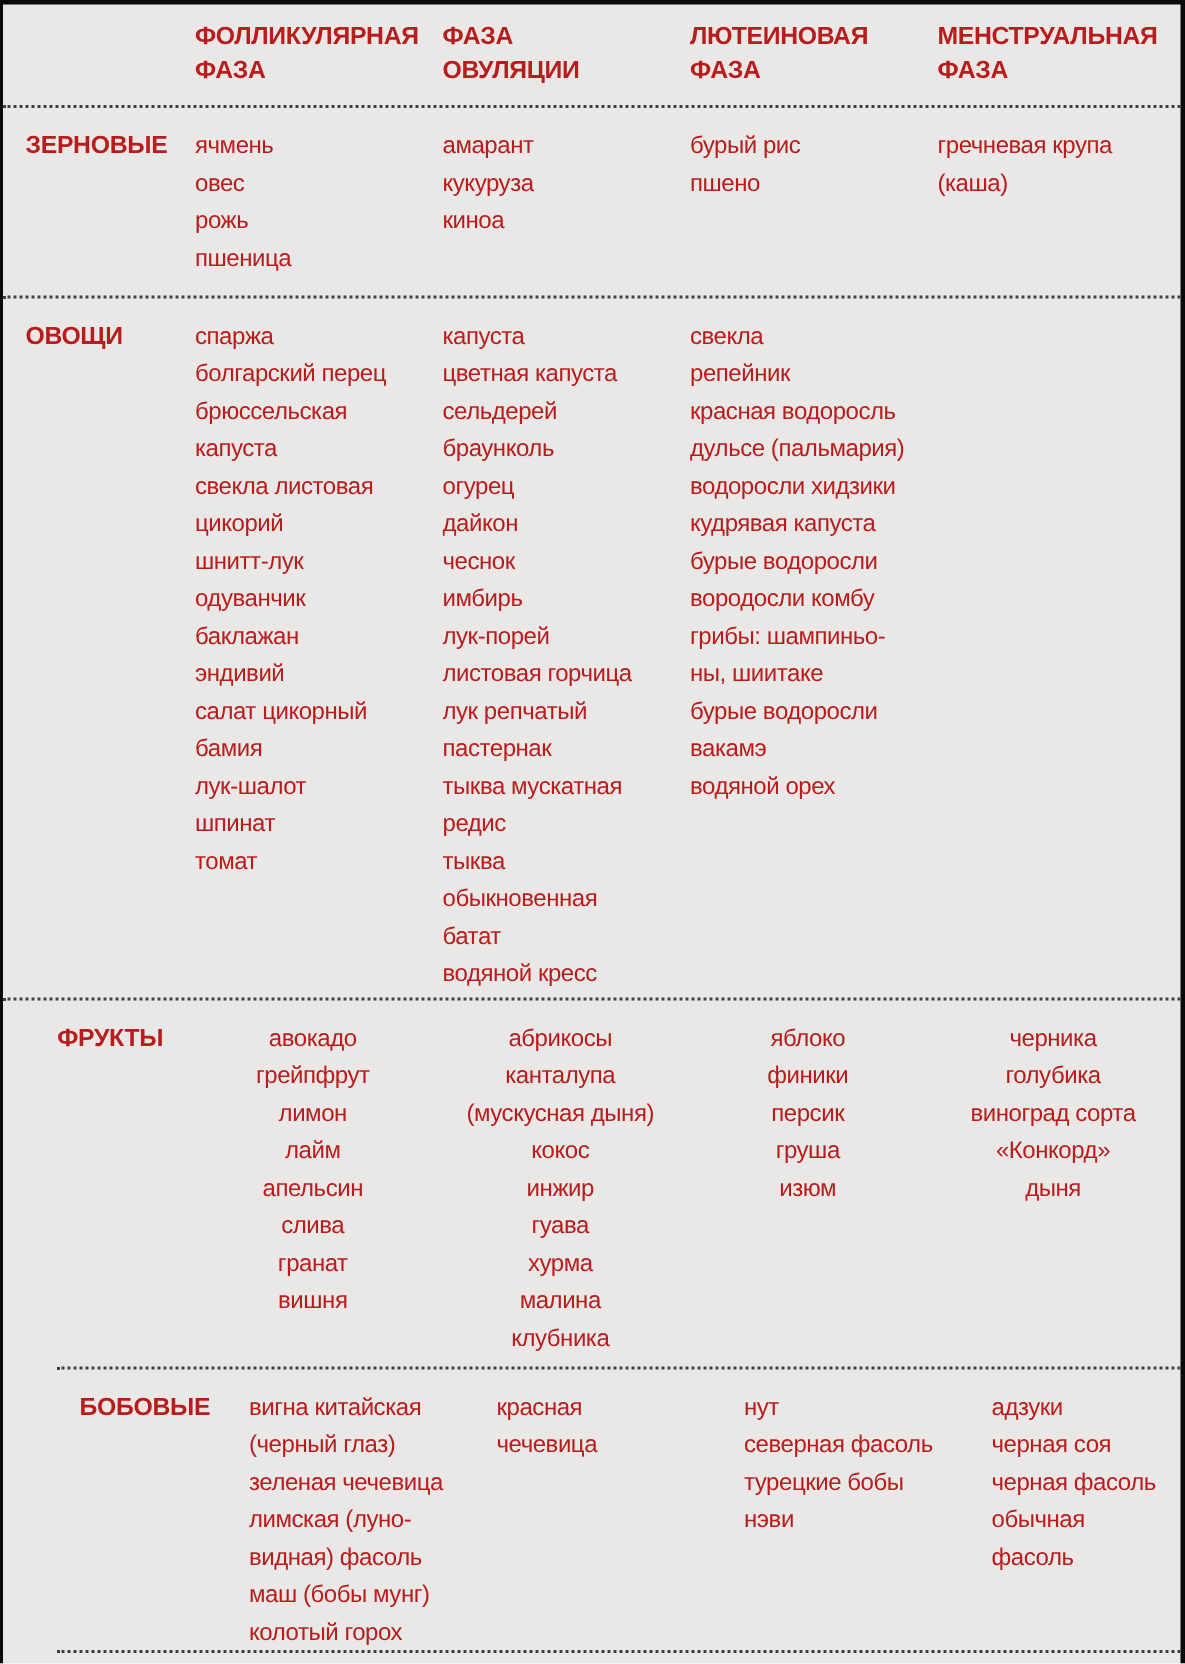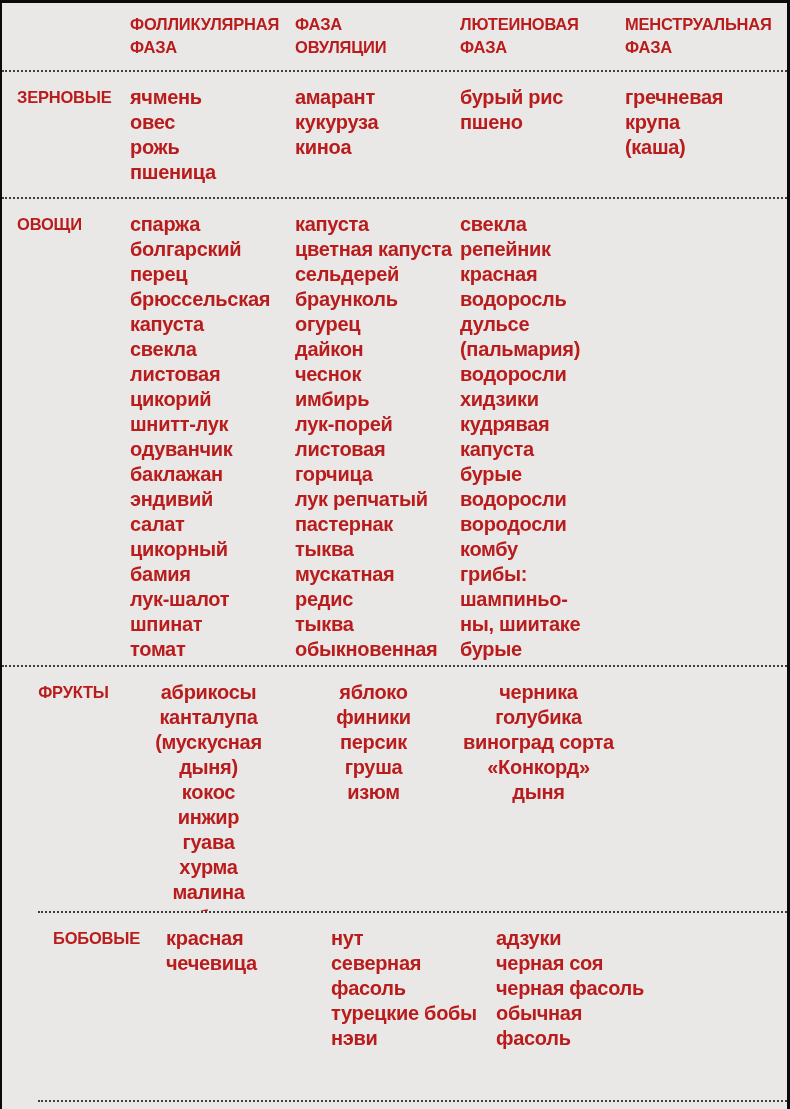--- a/index.html
+++ b/index.html
@@ -29,23 +29,23 @@
   .r-grains  { height: 127px; padding-top: 13px; }
   .r-veg     { height: 468px; padding-top: 13px; }
   .r-fruit   { height: 246px; padding-top: 13px; text-align: center; }
   .r-legume  { height: 191px; padding-top: 13px; margin-left: 36px; }
   .r-grains, .r-veg, .r-fruit, .r-legume {
     border-top: 2px dotted #3f3f3f;
   }
   .r-legume { border-bottom: 2px dotted #3f3f3f; }
   .cell {
     white-space: pre-line;
-    font-size: 20px;
+    font-size: 16px;
     line-height: 25px;
-    font-weight: 700;
+    font-weight: 400;
     letter-spacing: -0.3px;
     overflow: hidden;
     padding-right: 8px;
   }
   .head-cell {
     font-size: 16.5px;
     line-height: 23px;
     font-weight: 700;
     letter-spacing: -0.2px;
     white-space: pre-line;
@@ -134,20 +134,28 @@
 вородосли комбу
 грибы: шампиньо-
 ны, шиитаке
 бурые водоросли
 вакамэ
 водяной орех</div>
   </div>
 
   <div class="trow r-fruit">
     <div class="cat-cell">ФРУКТЫ</div>
+    <div class="cell">авокадо
+грейпфрут
+лимон
+лайм
+апельсин
+слива
+гранат
+вишня</div>
     <div class="cell">абрикосы
 канталупа
 (мускусная дыня)
 кокос
 инжир
 гуава
 хурма
 малина
 клубника</div>
     <div class="cell">яблоко
@@ -157,20 +165,27 @@
 изюм</div>
     <div class="cell">черника
 голубика
 виноград сорта
 «Конкорд»
 дыня</div>
   </div>
 
   <div class="trow r-legume">
     <div class="cat-cell">БОБОВЫЕ</div>
+    <div class="cell">вигна китайская
+(черный глаз)
+зеленая чечевица
+лимская (луно-
+видная) фасоль
+маш (бобы мунг)
+колотый горох</div>
     <div class="cell">красная
 чечевица</div>
     <div class="cell">нут
 северная фасоль
 турецкие бобы
 нэви</div>
     <div class="cell">адзуки
 черная соя
 черная фасоль
 обычная фасоль</div>

